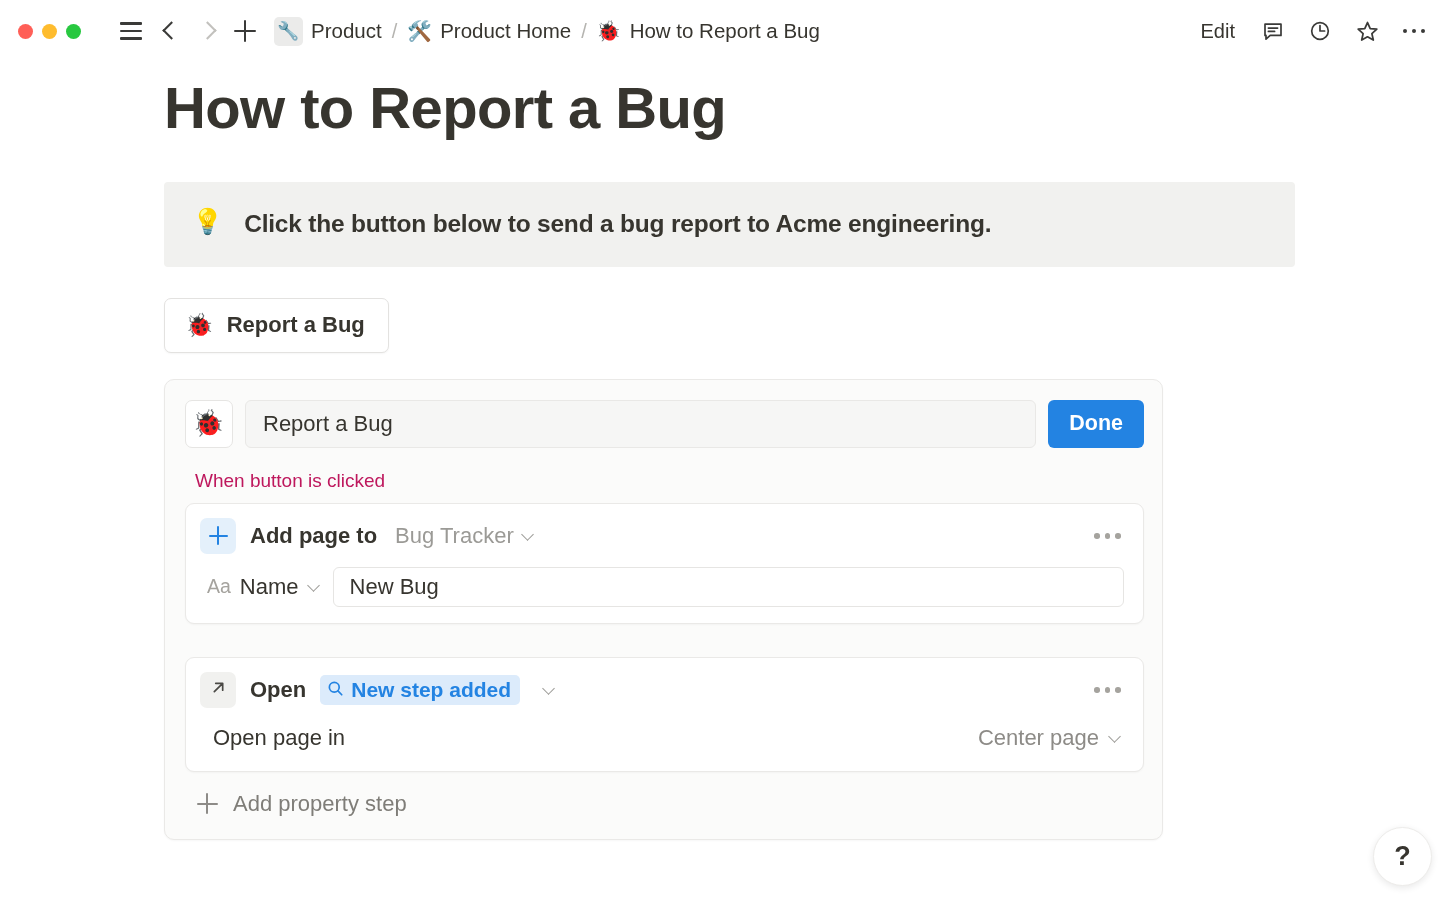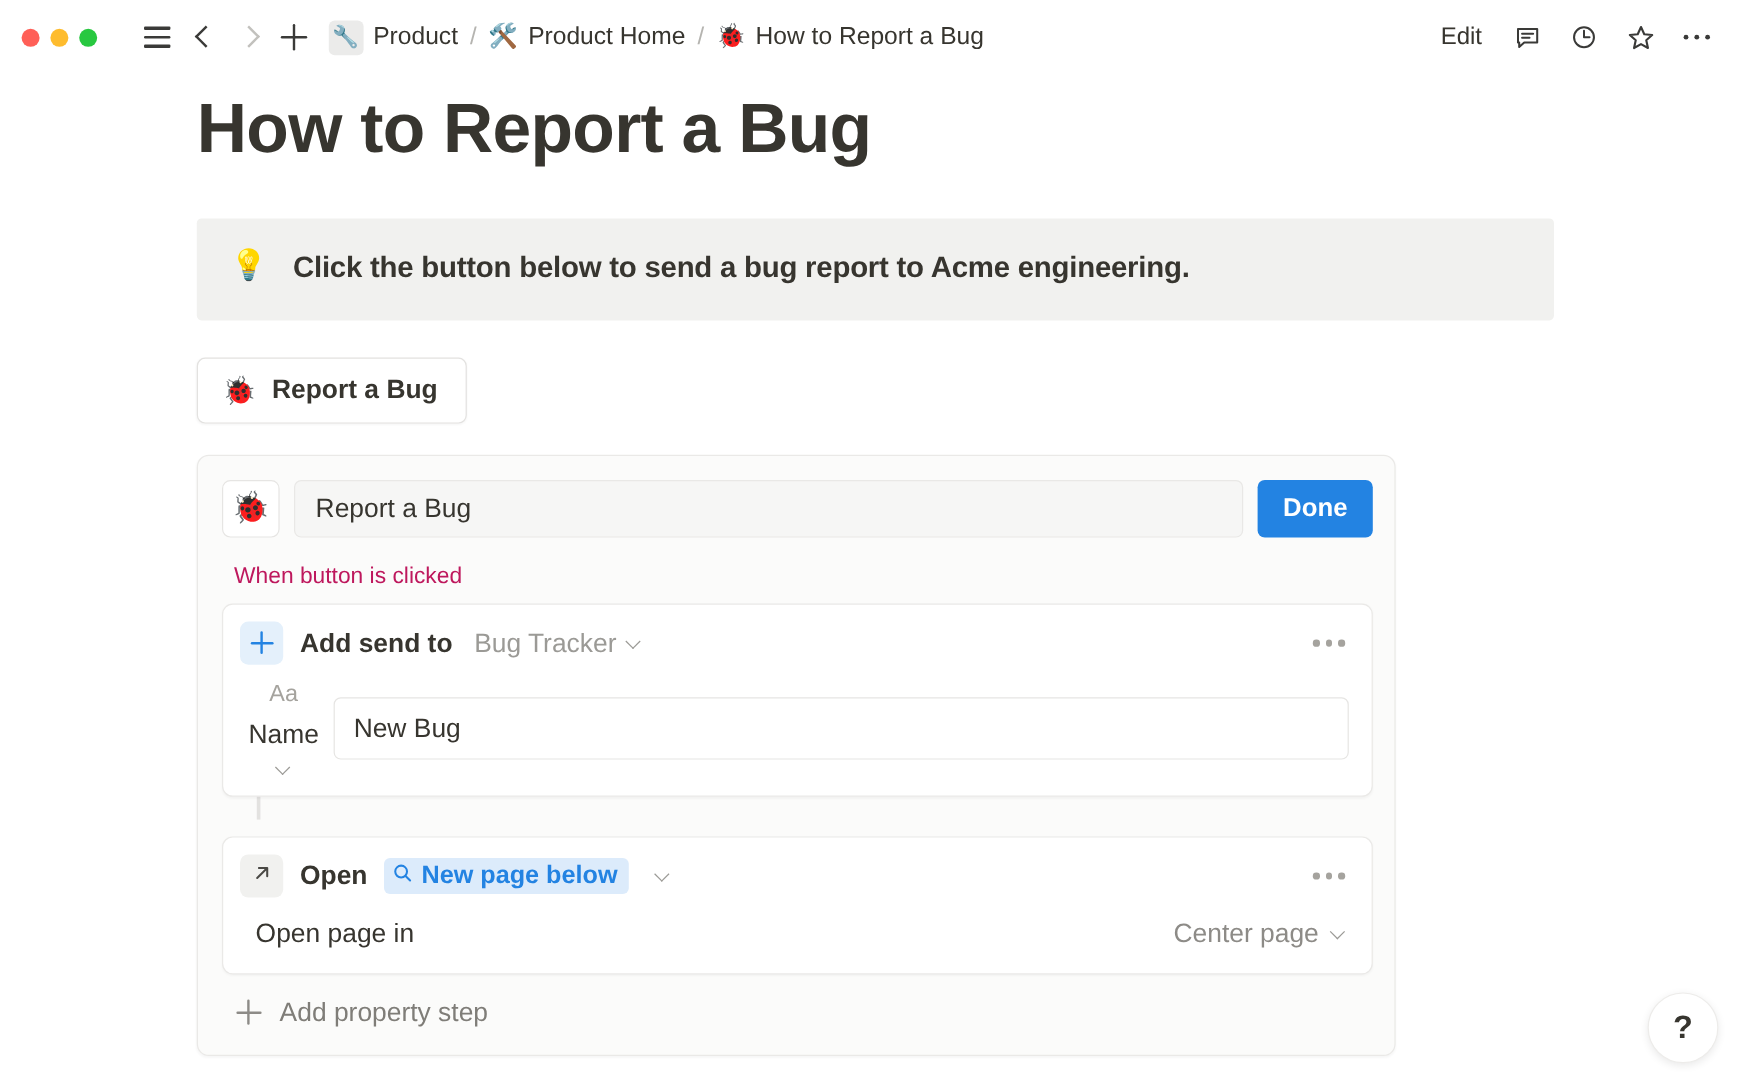--- a/index.html
+++ b/index.html
@@ -340,26 +340,25 @@
     margin-bottom: 16px;
   }
   .prop-key {
     display: inline-flex;
     align-items: center;
     gap: 9px;
     font-size: 22px;
     color: #37352F;
     cursor: pointer;
     white-space: nowrap;
-    flex-direction: column;
   }
   .prop-key .aa { color: #A5A39E; font-size: 19.5px; }
   .prop-value {
     flex: 1;
-    height: 52px;
+    height: 40px;
     background: #ffffff;
     border: 1px solid #E6E5E3;
     border-radius: 6px;
     padding: 0 16px;
     font-family: "Liberation Sans", sans-serif;
     font-size: 22px;
     color: #37352F;
   }
 
   .edit-another {
@@ -532,21 +531,21 @@
     <div class="trigger-label">When button is clicked</div>
 
     <div class="steps">
       <div class="connector" style="top:158px;height:22px;"></div>
 
       <div class="step-card">
         <div class="step-head">
           <div class="step-badge blue">
             <span class="badge-plus"></span>
           </div>
-          <span class="step-title">Add send to</span>
+          <span class="step-title">Add page to</span>
           <span class="step-target">
             <span>Bug Tracker</span>
             <span class="chevd"></span>
           </span>
           <span class="step-menu">
               <i></i>
               <i></i>
               <i></i>
             </span>
         </div>
@@ -572,21 +571,21 @@
             </span>
           </div>
           <span class="step-title">Open</span>
           <span class="chip">
             <span>
               <svg width="17" height="17" viewBox="0 0 18 18" fill="none">
                 <circle cx="7.7" cy="7.7" r="5.2" stroke="#2383E2" stroke-width="1.8"></circle>
                 <path d="M11.6 11.6l4 4" stroke="#2383E2" stroke-width="1.8" stroke-linecap="round"></path>
               </svg>
             </span>
-            <span>New page below</span>
+            <span>New step added</span>
           </span>
           <span class="chevd" style="margin-left:8px;"></span>
           <span class="step-menu">
               <i></i>
               <i></i>
               <i></i>
             </span>
         </div>
 
         <div class="open-row">

